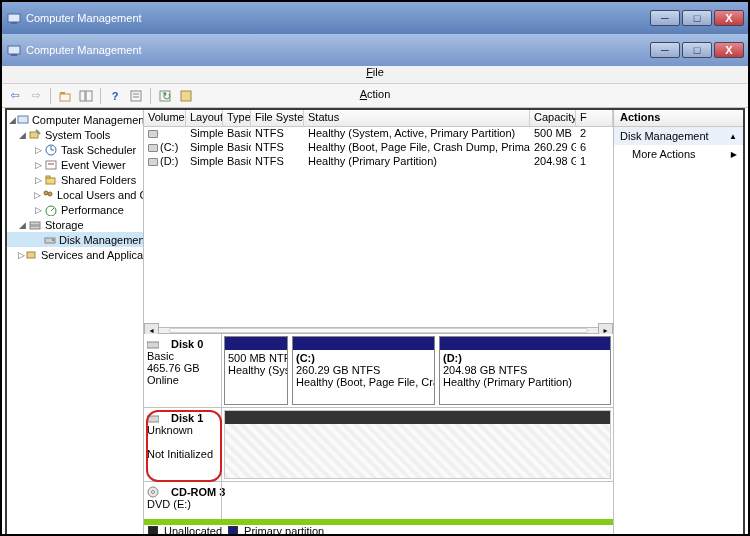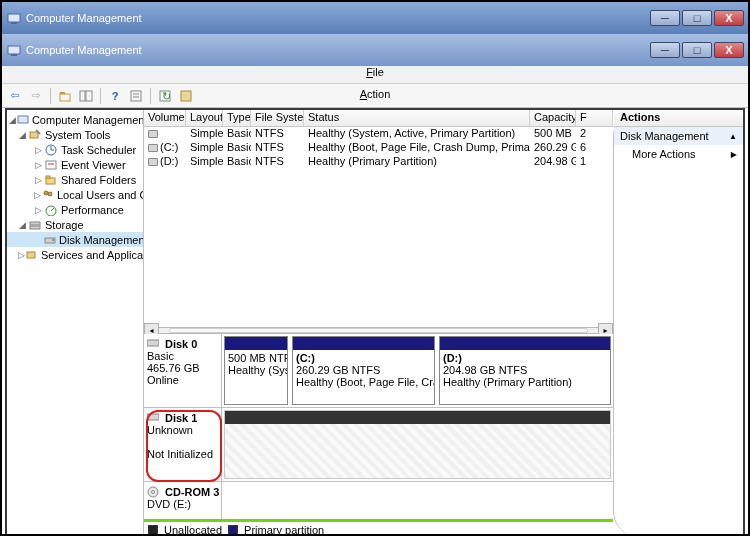--- a/index.html
+++ b/index.html
@@ -27,29 +27,29 @@
 .volhead .vh { border-right: 1px solid #d0d0d0; padding: 1px 4px; overflow: hidden; white-space: nowrap; }
 .vollist { flex: 0 0 200px; overflow: hidden; background: #fff; }
 .volrow { display: flex; height: 14px; white-space: nowrap; }
 .volrow .vc { padding: 0 4px; overflow: hidden; }
 .volicon { display: inline-block; width: 10px; height: 8px; background: #d6d6d6; border: 1px solid #888; border-radius: 1px; margin-right: 2px; vertical-align: middle; }
 .hsplit { height: 7px; border-top: 1px solid #b8b8b8; border-bottom: 1px solid #b8b8b8; background: #f0f0f0; display:flex; align-items:center; }
 .hsplit .thumb { flex:1; height:5px; margin:0 10px; background:#f9f9f9; border:1px solid #d0d0d0; border-radius:2px; }
 .diskmap { flex: 1; overflow: hidden; background: #fff; }
 .diskrow { display: flex; border-bottom: 1px solid #c0c0c0; }
 .diskinfo { width: 77px; padding: 4px 3px; background: #fff; white-space: nowrap; }
-.diskinfo .dn { font-weight: bold; display:flex; align-items:flex-start; gap:6px; }
+.diskinfo .dn { font-weight: bold; display:flex; align-items:flex-end; gap:12px; }
 .diskparts { flex: 1; display: flex; border-left: 1px solid #c0c0c0; }
 .part { border: 1px solid #888; margin: 2px; display: flex; flex-direction: column; }
 .part .pbar { height: 13px; background: #1a1a7a; }
 .part .pbody { padding: 2px 3px; font-size: 10px; line-height: 12px; white-space: nowrap; overflow: hidden; }
 .part .pn { font-weight: bold; }
-.legend { height: 18px; border-top: 3px solid #84cc16; display: flex; align-items: center; gap: 6px; padding: 0 4px; background:#fff; }
+.legend { height: 18px; border-top: 6px solid #84cc16; display: flex; align-items: center; gap: 6px; padding: 0 4px; background:#fff; }
 .legend .sw { width: 10px; height: 10px; border: 1px solid #333; }
-.actions { width: 130px; border-left: 1px solid #c0c0c0; background: #fff; border-radius: 26px; }
+.actions { width: 130px; border-left: 1px solid #c0c0c0; background: #fff; }
 .actions .ah { height: 17px; background: linear-gradient(#fdfdfd,#ececec); border-bottom: 1px solid #c8c8c8; font-weight: bold; padding: 1px 6px; }
 .actions .ai { padding: 3px 6px; display: flex; justify-content: space-between; align-items: center; }
 .actions .ai.head { background: #eaf1fb; }
 .red-circle { position: absolute; border: 2px solid #d41f1f; border-radius: 12px; pointer-events: none; }
 .bottomscroll { height: 15px; background:#f0f0f0; display:flex; align-items:center; margin: 2px 3px 0 3px; }
 .sbarbtn { width:15px; height:15px; background:#e8e8e8; border:1px solid #b0b0b0; display:inline-flex; align-items:center; justify-content:center; font-size:8px; }
 .sbarthumb { width:50px; height:13px; background:#e0e0e0; border:1px solid #b0b0b0; margin-left:2px; }
 svg { display:block; }
 </style>
 </head>

